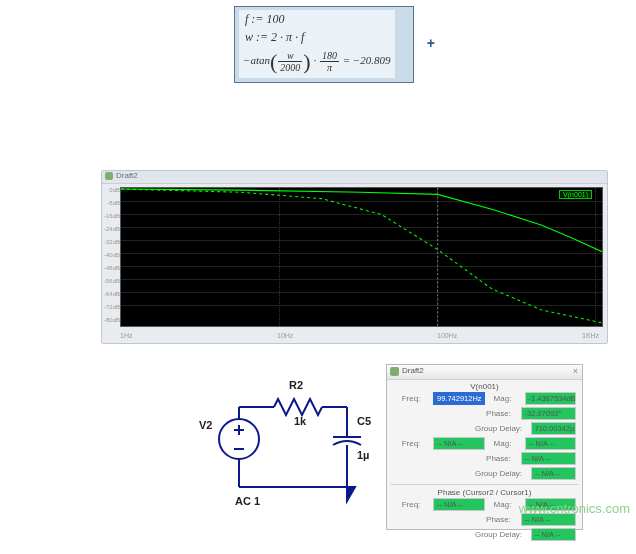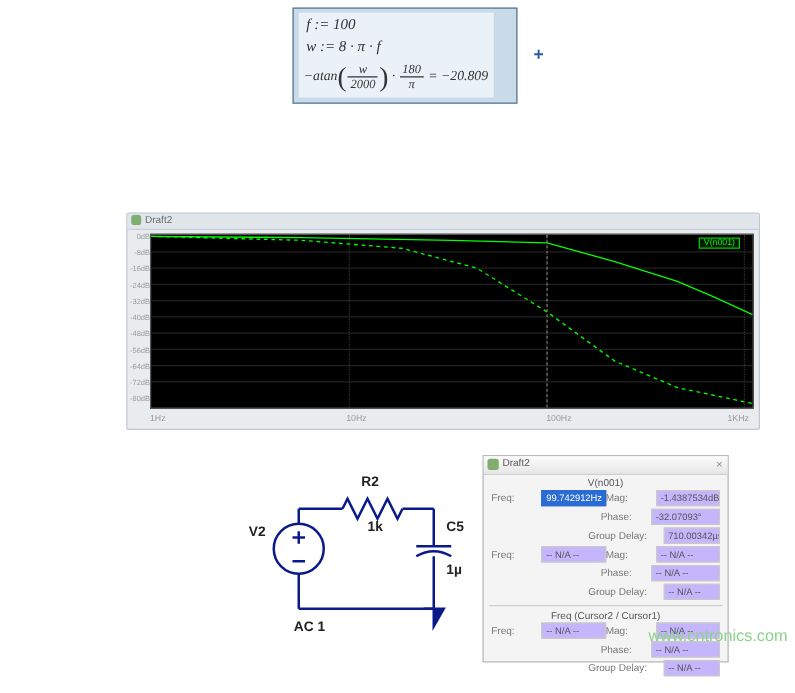--- a/index.html
+++ b/index.html
@@ -41,36 +41,36 @@
 
 
 .cursor-panel{position:absolute;left:386px;top:364px;width:195px;height:164px;background:#f4f4f4;border:1px solid #b9b9b9;font-size:8px;color:#666}
 .cursor-panel .tbar{height:14px;background:linear-gradient(#fcfcfc,#e6e6e6);border-bottom:1px solid #cfcfcf;position:relative}
 .cursor-panel .tbar .ticon{position:absolute;left:3px;top:2px;width:9px;height:9px;border-radius:2px;background:#7fae6f}
 .cursor-panel .tbar .tname{position:absolute;left:15px;top:1px;font-size:8px;color:#555}
 .cursor-panel .tbar .tx{position:absolute;right:4px;top:1px;font-size:9px;color:#888}
 .cursor-panel .section-title{text-align:center;font-size:8px;color:#555;margin-top:2px}
 .cursor-panel .sub{font-size:8px;color:#555;padding:1px 6px}
 .cursor-panel .row{display:flex;padding:1px 6px;align-items:center}
-.cursor-panel .lbl{width:36px;text-align:left;color:#777;font-size:8px;padding-right:4px}
-.cursor-panel .field{flex:1;height:11px;background:#c4b5fd;border:1px solid #c8c8c8;font-size:7.5px;line-height:11px;padding:0 3px;color:#555;white-space:nowrap;overflow:hidden}
+.cursor-panel .lbl{width:36px;text-align:center;color:#777;font-size:8px;padding-right:4px}
+.cursor-panel .field{flex:1;height:11px;background:#22c55e;border:1px solid #c8c8c8;font-size:7.5px;line-height:11px;padding:0 3px;color:#555;white-space:nowrap;overflow:hidden}
 .cursor-panel .field.hl{background:#2a6bd4;color:#fff;border-color:#2a6bd4}
 .cp-hr{height:1px;background:#cfcfcf;margin:3px 4px}
 
 .watermark{position:absolute;right:6px;bottom:38px;color:#8cd28c;font-size:13px;font-family:Arial}
 </style>
 </head>
 <body>
 
 <div class="page">
 
   <div class="math-box">
     <div class="math-inner">
       <div class="math-line ml1">f := 100</div>
-      <div class="math-line ml2">w := 8 · π · f</div>
+      <div class="math-line ml2">w := 2 · π · f</div>
       <div class="math-line ml3">
         <span>−atan</span><span class="paren-outer">(</span><span class="frac"><span class="num">w</span><span class="den">2000</span></span><span class="paren-outer">)</span>
         <span>·</span>
         <span class="frac"><span class="num">180</span><span class="den">π</span></span>
         <span>= −20.809</span>
       </div>
     </div>
     <div class="plus-cursor">+</div>
   </div>
 
@@ -193,21 +193,21 @@
       <div class="lbl">Phase:</div>
       <div class="field">-- N/A --</div>
     </div>
     <div class="row">
       <div class="lbl"></div>
         <div style="flex:1"></div>
       <div class="lbl" style="width:56px">Group Delay:</div>
       <div class="field">-- N/A --</div>
     </div>
     <div class="cp-hr"></div>
-    <div class="section-title">Freq (Cursor2 / Cursor1)</div>
+    <div class="section-title">Phase (Cursor2 / Cursor1)</div>
     <div class="row">
       <div class="lbl">Freq:</div>
       <div class="field">-- N/A --</div>
       <div class="lbl">Mag:</div>
       <div class="field">-- N/A --</div>
     </div>
     <div class="row">
       <div class="lbl"></div>
         <div style="flex:1"></div>
       <div class="lbl">Phase:</div>

